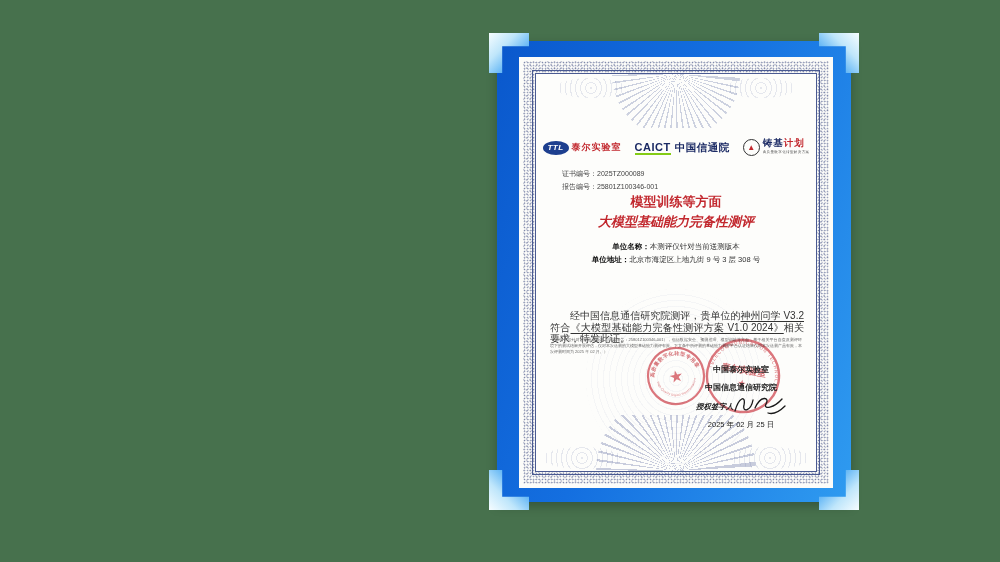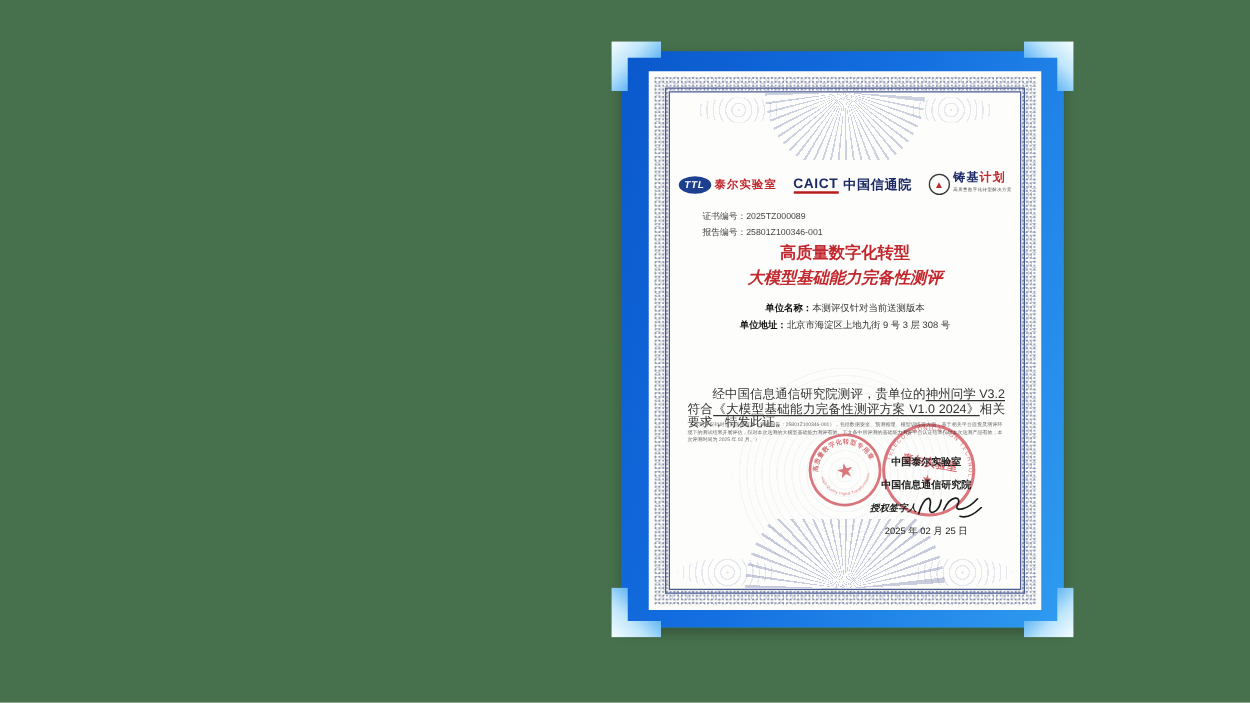--- a/index.html
+++ b/index.html
@@ -45,21 +45,21 @@
     background:repeating-radial-gradient(circle, rgba(120,132,175,.35) 0 1px, transparent 1px 6px);opacity:.18;pointer-events:none;}
 
   
   .content{position:absolute;inset:0;color:#333;}
   .logo-row{position:absolute;top:64px;left:0;right:0;display:flex;justify-content:center;align-items:center;gap:13px;}
   .logo-teal{display:flex;align-items:center;gap:3px;}
   .teal-ellipse{width:26px;height:14px;border-radius:50%;background:#1d3f8f;color:#fff;
     font-style:italic;font-weight:bold;font-size:8px;display:flex;align-items:center;justify-content:center;letter-spacing:.5px;}
   .teal-cn{font-family:"Liberation Serif","DejaVu Serif",serif;font-weight:bold;color:#c2282e;font-size:9px;letter-spacing:1px;}
   .logo-caict{display:flex;align-items:center;gap:4px;}
-  .caict-en{font-weight:bold;color:#1b2a64;font-size:11px;letter-spacing:.5px;border-bottom:2px solid #b91c1c;line-height:12px;}
+  .caict-en{font-weight:bold;color:#1b2a64;font-size:11px;letter-spacing:.5px;border-bottom:2px solid #84cc16;line-height:12px;}
   .caict-cn{font-weight:bold;color:#1b2a64;font-size:10.5px;letter-spacing:.5px;}
   .logo-zhuji{display:flex;align-items:center;gap:3px;}
   .zhuji-circle{width:15px;height:15px;border:1.4px solid #333;border-radius:50%;display:flex;align-items:center;justify-content:center;}
   .zhuji-tri{color:#c2282e;font-size:8px;line-height:8px;}
   .zhuji-text{display:flex;flex-direction:column;line-height:9px;}
   .zhuji-main{font-size:9.5px;font-weight:bold;letter-spacing:1px;}
   .zhuji-main .dark{color:#1b2a64;} .zhuji-main .red{color:#c2282e;}
   .zhuji-tag{font-size:3.5px;color:#555;letter-spacing:.4px;margin-top:1px;}
 
   .cert-ids{position:absolute;top:94px;left:26px;font-size:7px;line-height:12.5px;color:#444;}
@@ -131,21 +131,21 @@
               <span class="zhuji-tag">高质量数字化转型解决方案</span>
             </span>
           </div>
         </div>
 
         <div class="cert-ids">
           <div><span>证书编号：</span><span>2025TZ000089</span></div>
           <div><span>报告编号：</span><span>25801Z100346-001</span></div>
         </div>
 
-        <div class="title title1">高质量数字化转型</div>
+        <div class="title title1">模型训练等方面</div>
         <div class="title title2">大模型基础能力完备性测评</div>
 
         <div class="info">
           <div><b>单位名称：</b><span>本测评仅针对当前送测版本</span></div>
           <div><b>单位地址：</b><span>北京市海淀区上地九街 9 号 3 层 308 号</span></div>
         </div>
 
         <div class="statement">
           <span>经中国信息通信研究院测评，贵单位的</span><span class="ul">神州问学 V3.2</span><span>符合</span><span class="ul">《大模型基础能力完备性测评方案 V1.0 2024》</span><span>相关要求，特发此证。</span>
         </div>

